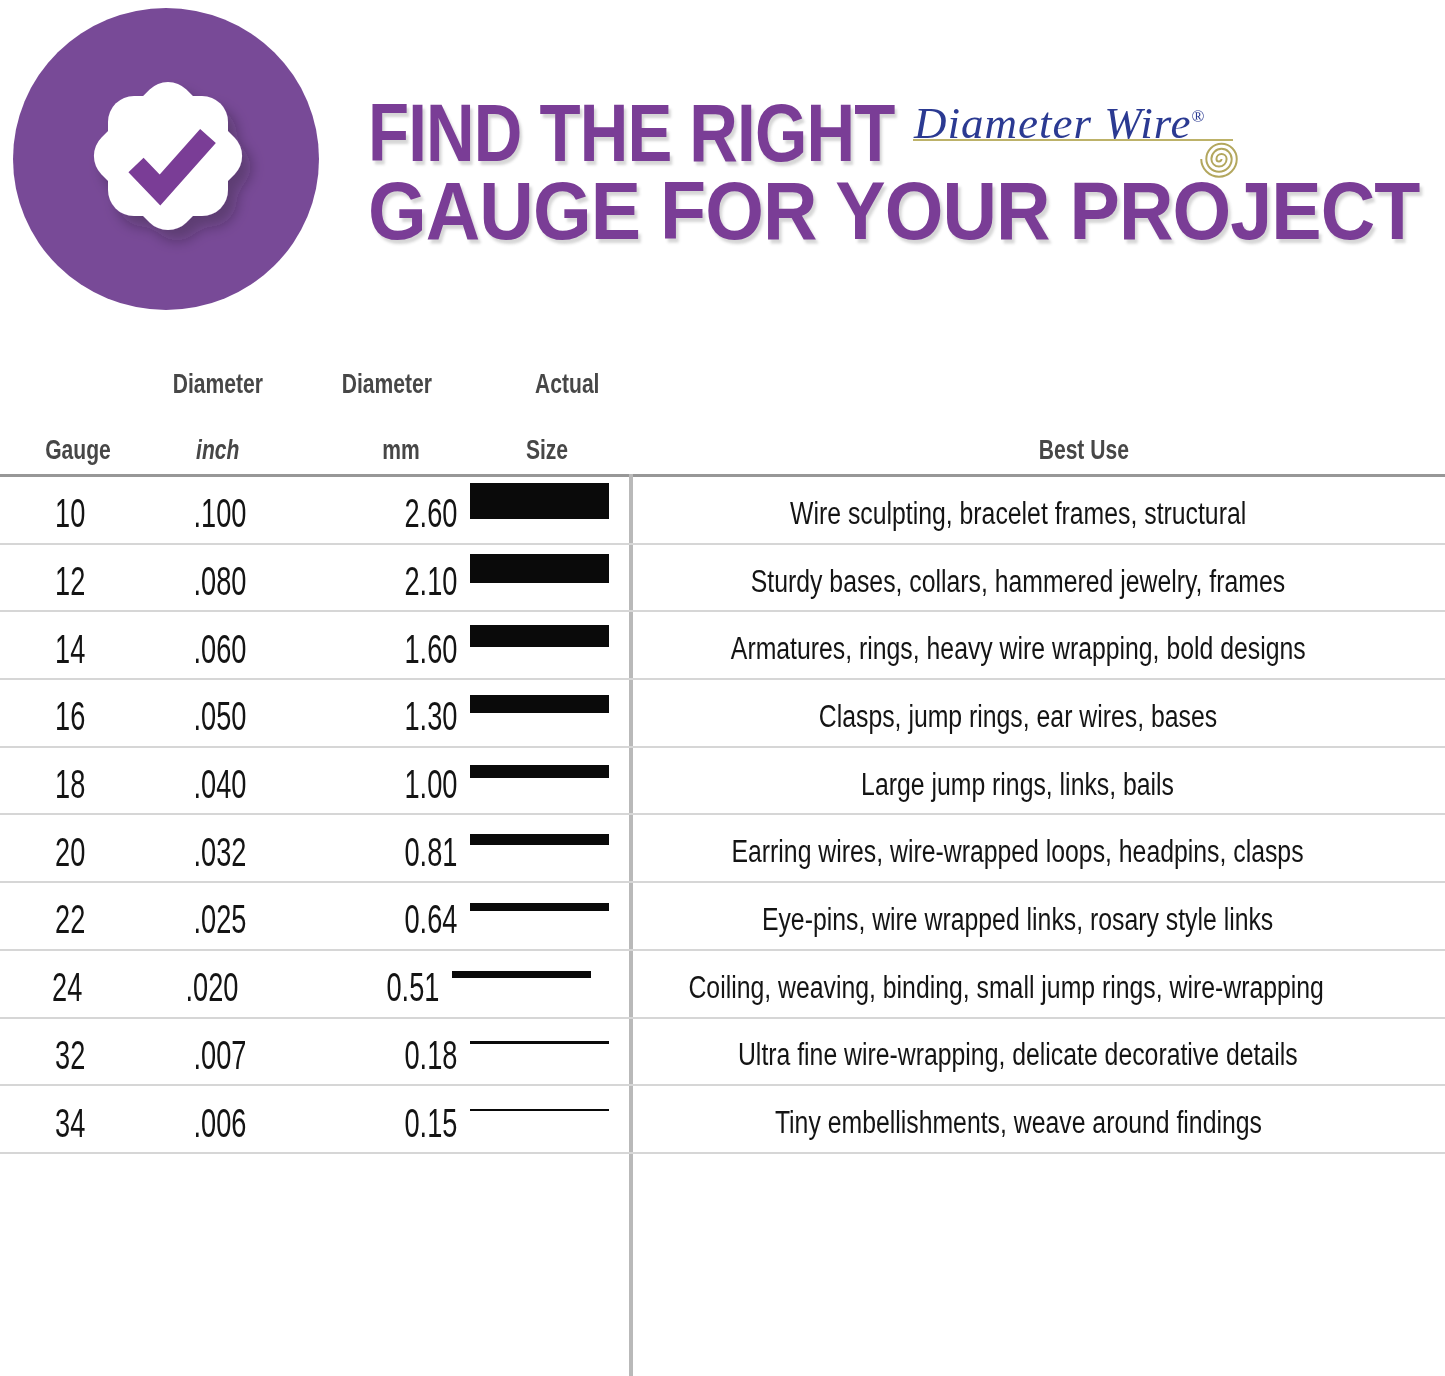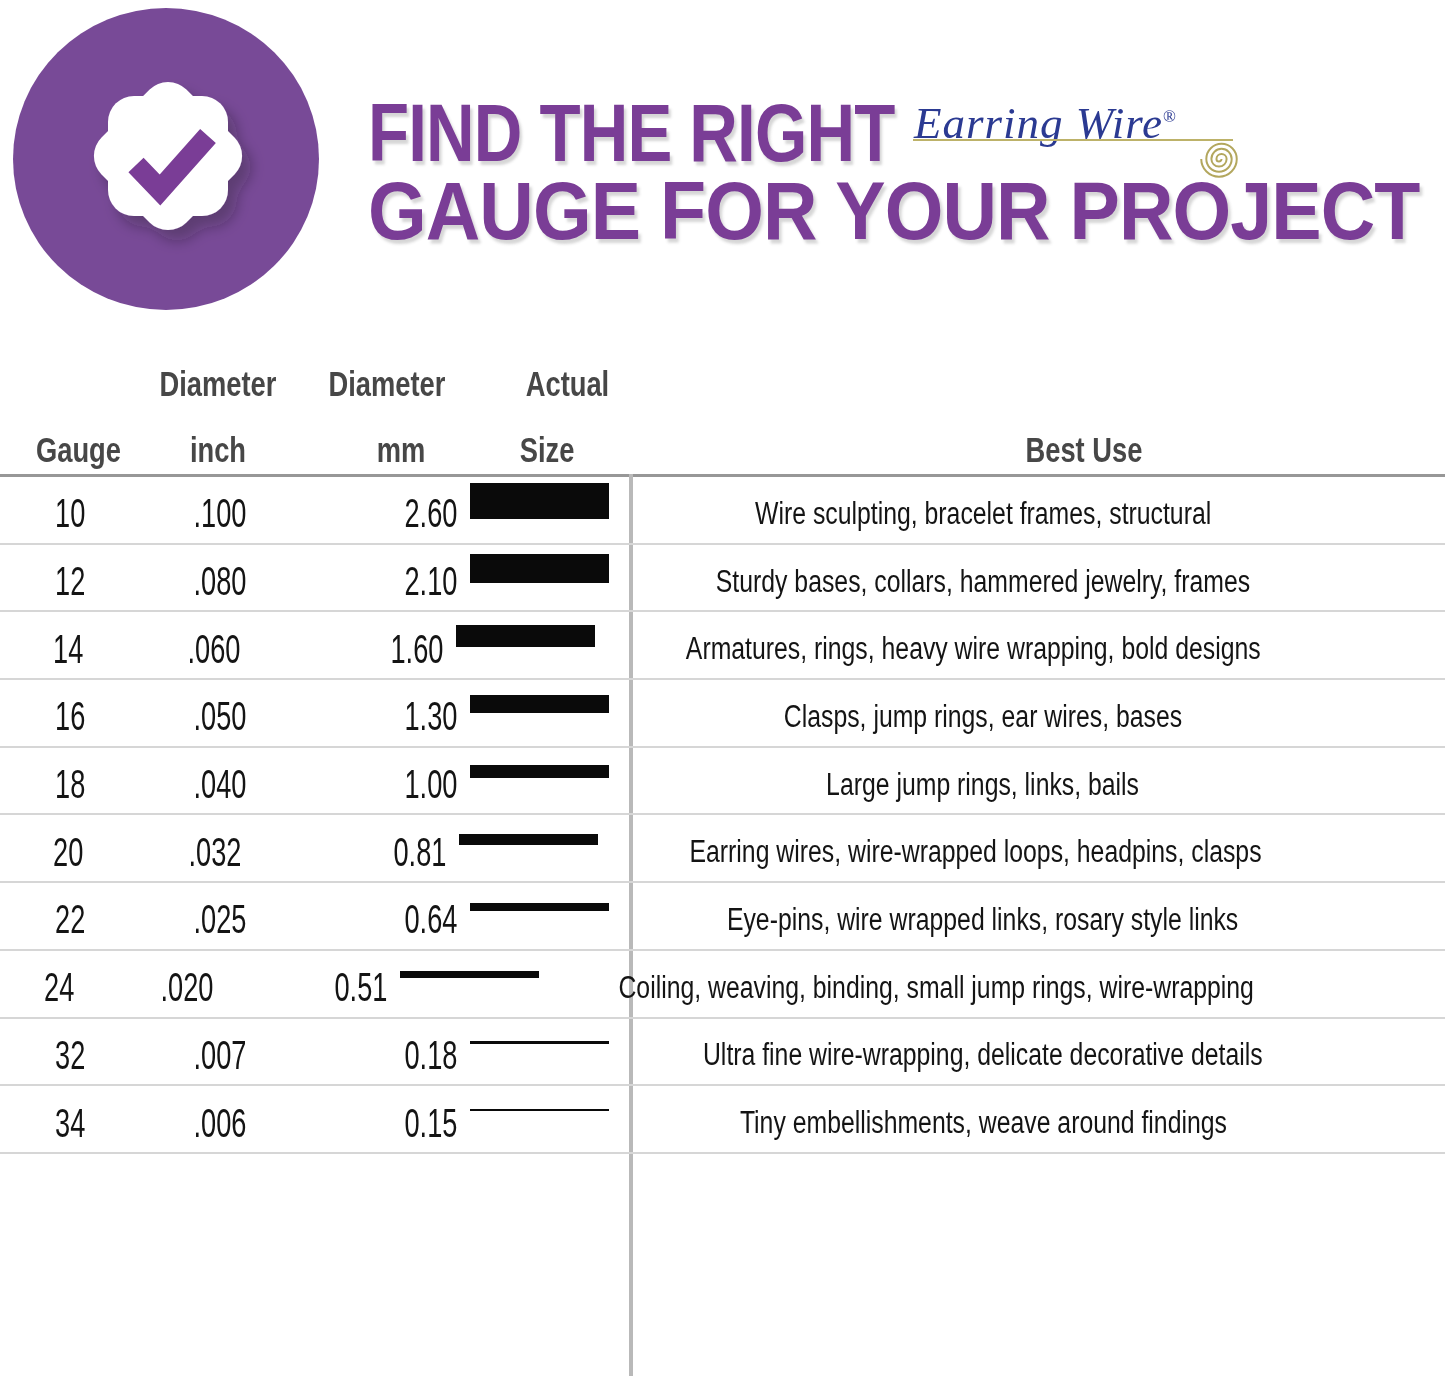--- a/index.html
+++ b/index.html
@@ -24,48 +24,48 @@
     position:absolute; left:914px; top:97px; white-space:nowrap;
     font-family:"Liberation Serif", serif; font-style:italic;
     font-size:45px; color:#2b3a92; letter-spacing:1px;
   }
   .brand sup { font-size:17px; font-style:normal; }
   .brand-underline { position:absolute; left:913px; top:139px; width:320px; height:2px; background:#bdb269; }
   .spiral-svg { position:absolute; left:1188px; top:128px; }
 
   
   .h {
-    position:absolute; font-size:35px; font-weight:bold; color:#474747;
+    position:absolute; font-size:27px; font-weight:bold; color:#474747;
     text-align:center; line-height:40px;
   }
   .h > span { display:inline-block; transform:scaleX(0.78); white-space:nowrap; }
   #h-inch-top { left:138px;  top:364px; width:160px; }
   #h-mm-top   { left:302px;  top:364px; width:170px; }
   #h-size-top { left:487px;  top:364px; width:160px; }
   #h-gauge    { left:-2px;   top:430px; width:160px; }
-  #h-inch     { left:138px;  top:430px; width:160px; }
+  #h-inch     { left:138px;  top:430px; width:160px;font-style:italic; }
   #h-mm       { left:316px;  top:430px; width:170px; }
   #h-size     { left:467px;  top:430px; width:160px; }
   #h-best     { left:1004px; top:430px; width:160px; }
 
   .header-rule { position:absolute; left:0; top:474px; width:1445px; height:3px; background:#979797; }
   .v-divider   { position:absolute; left:629px; top:474px; width:4px; height:902px; background:#b9b9b9; }
 
   
   .gauge-table { position:absolute; left:0; top:477px; width:1445px;border-radius:8px; }
   .row {
     display:flex; align-items:center; height:67.7px;
     border-bottom:2px solid #d6d6d6; box-sizing:border-box;
   }
   .c { text-align:center; }
   .c-gauge { width:140px; }
   .c-inch  { width:160px;text-align:center; }
   .c-mm    { width:170px;text-align:right; }
   .c-size  { width:163px; display:flex; align-items:center; }
-  .c-use   { flex:1; padding-right:112px; text-align:center; }
+  .c-use   { flex:1; padding-right:42px; text-align:center; }
 
   .num {
     display:inline-block; font-size:40px; color:#141414; white-space:nowrap;
     transform:translateY(4px) scaleX(0.68);
   }
   .bar { display:block; width:139px; background:#0a0a0a; transform:translateY(-9px); }
   .use {
     display:inline-block; font-size:31px; color:#141414; white-space:nowrap;
     transform:translateY(4px) scaleX(0.8);
   }
@@ -83,21 +83,21 @@
   <g filter="url(#sealShadow)" fill="#ffffff">
     <rect x="100" y="92" width="120" height="120" rx="26"></rect>
     <rect x="100" y="92" width="120" height="120" rx="26" transform="rotate(45 160 152)"></rect>
   </g>
   <path d="M128 161 L152 186 L200 132" fill="none" stroke="#7a3d96" stroke-width="21" stroke-linecap="butt" stroke-linejoin="miter"></path>
 </svg>
 
 <div class="title-line" id="title1">FIND THE RIGHT</div>
 <div class="title-line" id="title2">GAUGE FOR YOUR PROJECT</div>
 
-<div class="brand"><span>Earring Wire</span><sup>®</sup></div>
+<div class="brand"><span>Diameter Wire</span><sup>®</sup></div>
 <div class="brand-underline"></div>
 <svg class="spiral-svg" width="62" height="62" viewBox="0 0 44 44">
   <path d="M23.8 22 a1.8 1.8 0 0 1 -3.6 0 a3.6 3.6 0 0 1 7.2 0 a5.4 5.4 0 0 1 -10.8 0 a7.2 7.2 0 0 1 14.4 0 a9 9 0 0 1 -18 0 a10.8 10.8 0 0 1 21.6 0 a12.6 12.6 0 0 1 -25.2 0" fill="none" stroke="#b3a75e" stroke-width="1.4"></path>
 </svg>
 
 <div class="h" id="h-inch-top"><span>Diameter</span></div>
 <div class="h" id="h-mm-top"><span>Diameter</span></div>
 <div class="h" id="h-size-top"><span>Actual</span></div>
 <div class="h" id="h-gauge"><span>Gauge</span></div>
 <div class="h" id="h-inch"><span>inch</span></div>

